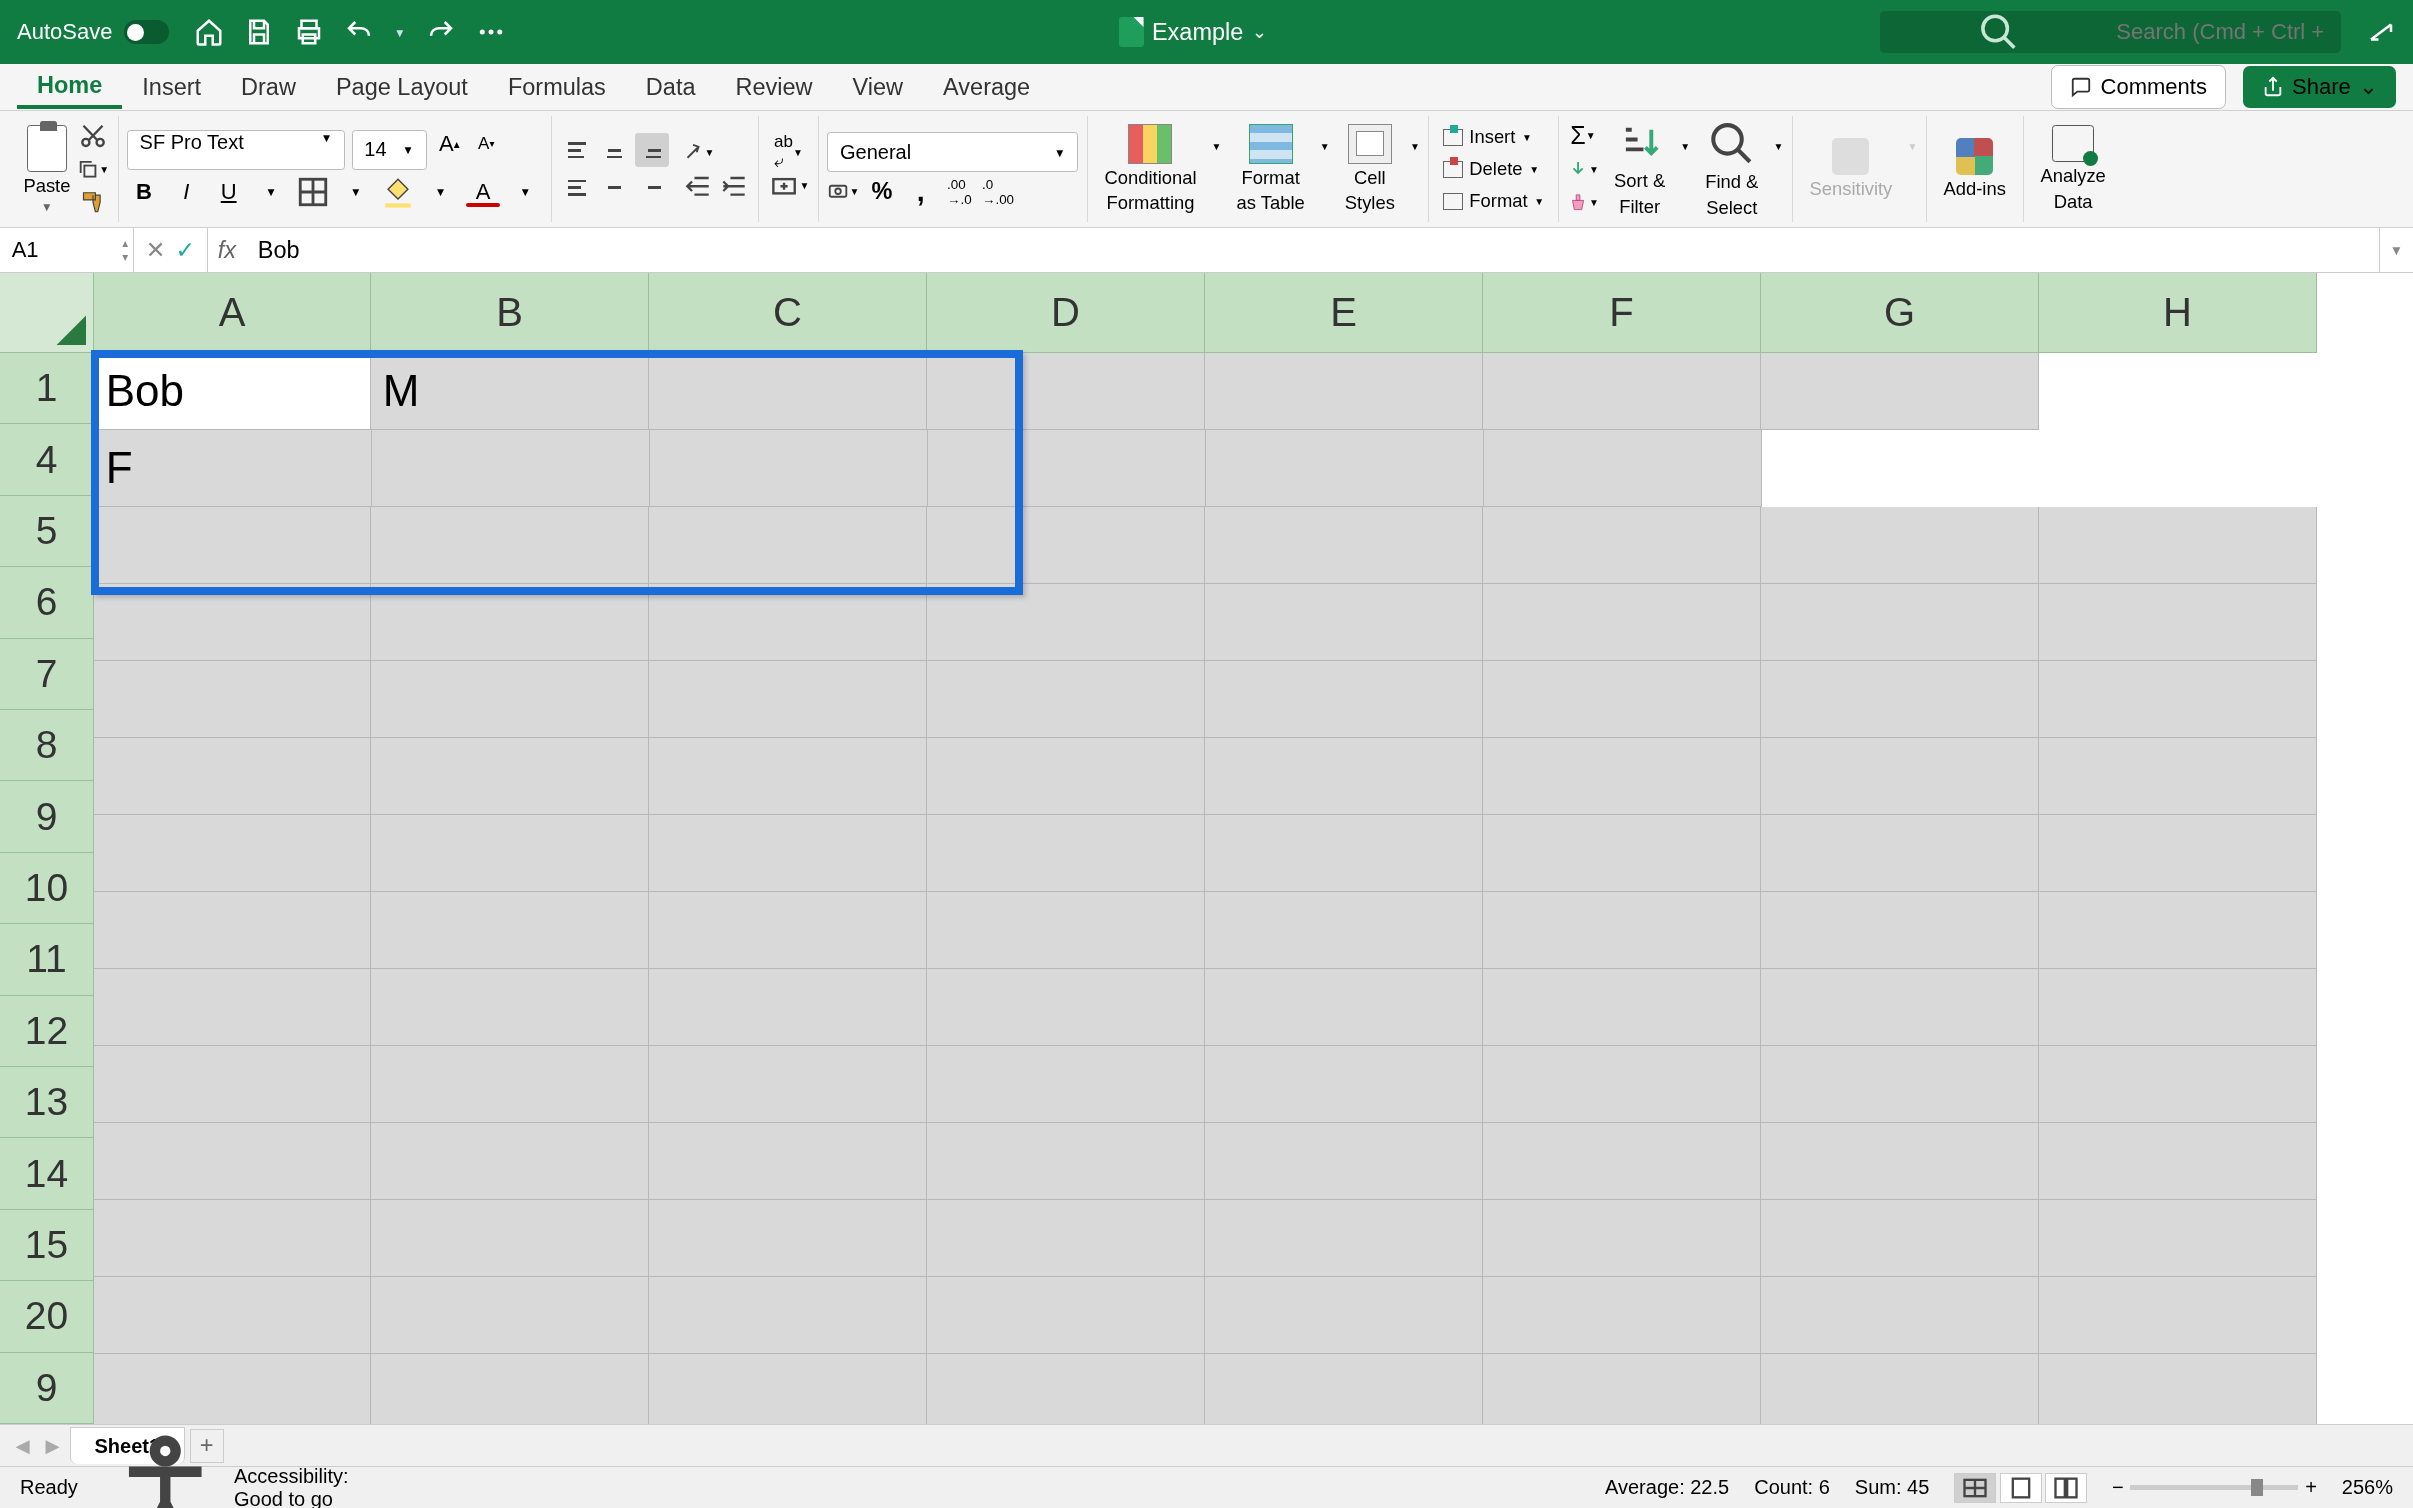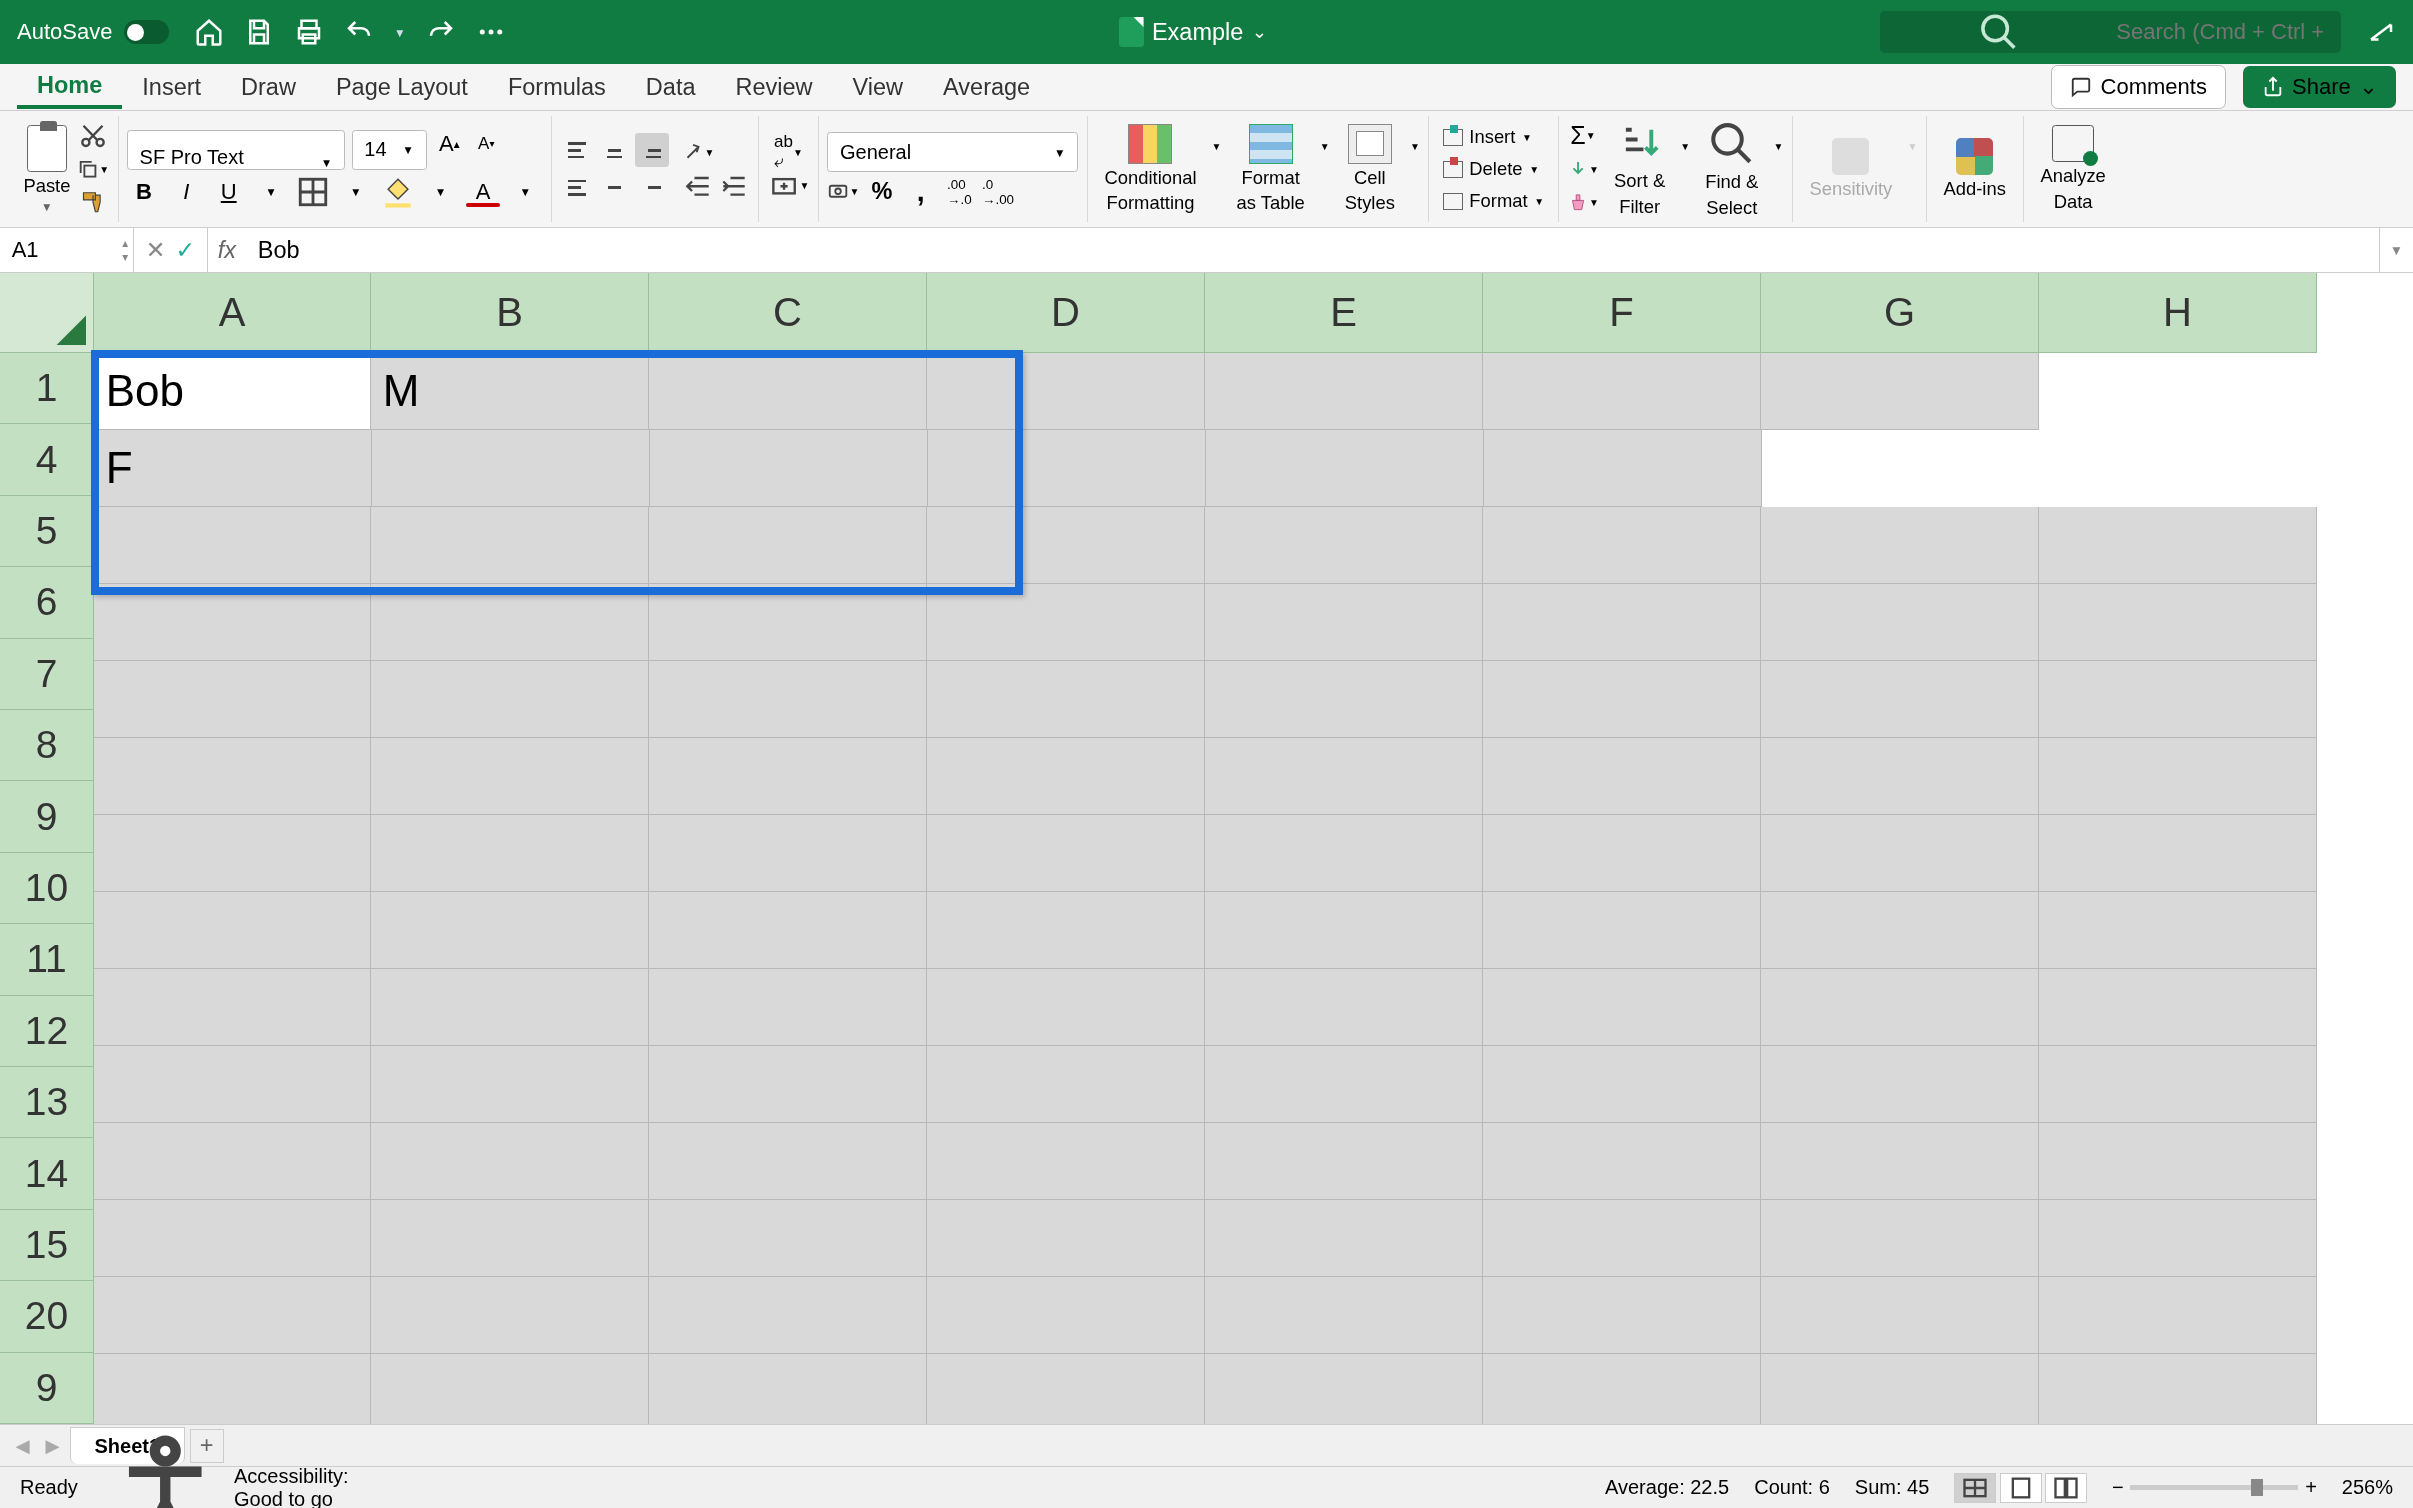--- a/index.html
+++ b/index.html
@@ -30,21 +30,21 @@
 
 .ribbon-panel { height: 117px; background: #f5f5f5; border-bottom: 0.8px solid #d0d0d0; display: flex; align-items: stretch; padding: 5px 15px; }
 .rgroup { display: flex; align-items: center; padding: 0 8.4px; border-right: 0.8px solid #d8d8d8; gap: 6.7px; }
 .rgroup.noborder{border-right:none;}
 .paste-col { display: flex; flex-direction: column; align-items: center; justify-content: center; gap: 3.4px; cursor: pointer; }
 .paste-ic { width: 40px; height: 47px; background: #fff; border: 1.7px solid #666; border-radius: 3.4px; position: relative; }
 .paste-ic::before{content:"";position:absolute;top:-5px;left:11.7px;width:17px;height:10px;background:#666;border-radius:2.5px 2.5px 0 0;}
 .paste-lbl { font-size: 18.4px; }
 .vstack { display: flex; flex-direction: column; gap: 5px; justify-content: center; }
 .mini-btn { width: 32px; height: 28.5px; display: flex; align-items: center; justify-content: center; cursor: pointer; border-radius: 3.4px; }
-.font-sel { width: 218px; height: 40px; border: 0.8px solid #bbb; background: #fff; display: flex; align-items: flex-end; padding: 0 11.7px; font-size: 20px; border-radius: 3.4px; }
+.font-sel { width: 218px; height: 40px; border: 0.8px solid #bbb; background: #fff; display: flex; align-items: flex-start; padding: 0 11.7px; font-size: 20px; border-radius: 3.4px; }
 .size-sel { width: 75px; height: 40px; border: 0.8px solid #bbb; background: #fff; display: flex; align-items: center; padding: 0 11.7px; font-size: 20px; border-radius: 3.4px; }
 .biu { display: flex; gap: 8.4px; }
 .biu span { width: 34px; height: 34px; display: flex; align-items: center; justify-content: center; font-size: 22px; cursor: pointer; border-radius: 3.4px; }
 .grow-shrink { display: flex; gap: 5px; }
 .align-grid { display: grid; grid-template-columns: repeat(3, 34px); grid-template-rows: repeat(2, 34px); gap: 3.4px; }
 .align-btn { display: flex; align-items: center; justify-content: center; cursor: pointer; border-radius: 3.4px; }
 .align-btn.sel { background: #d0d0d0; }
 .align-lines { display: flex; flex-direction: column; gap: 4.2px; width: 18.4px; }
 .align-lines span { height: 2.5px; background: #444; display: block; }
 .num-sel { width: 251px; height: 40px; border: 0.8px solid #bbb; background: #fff; display: flex; align-items: center; padding: 0 11.7px; font-size: 20px; border-radius: 3.4px; }

